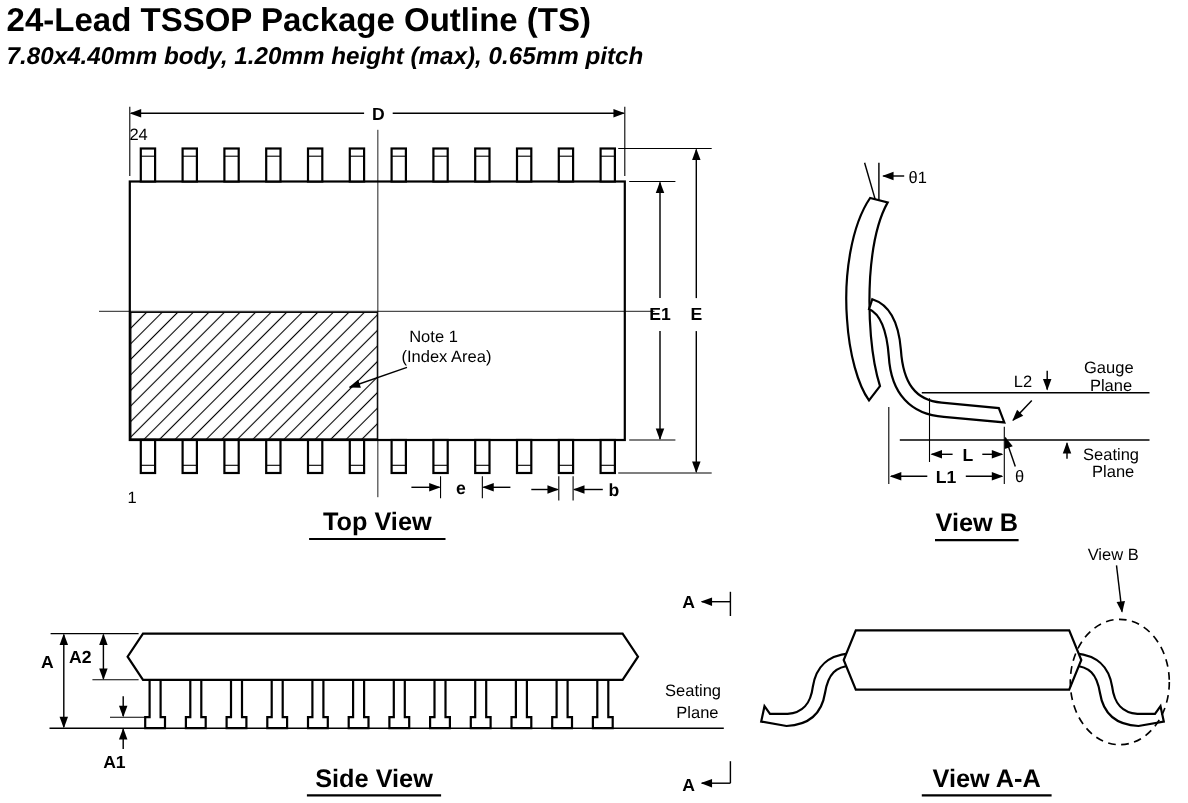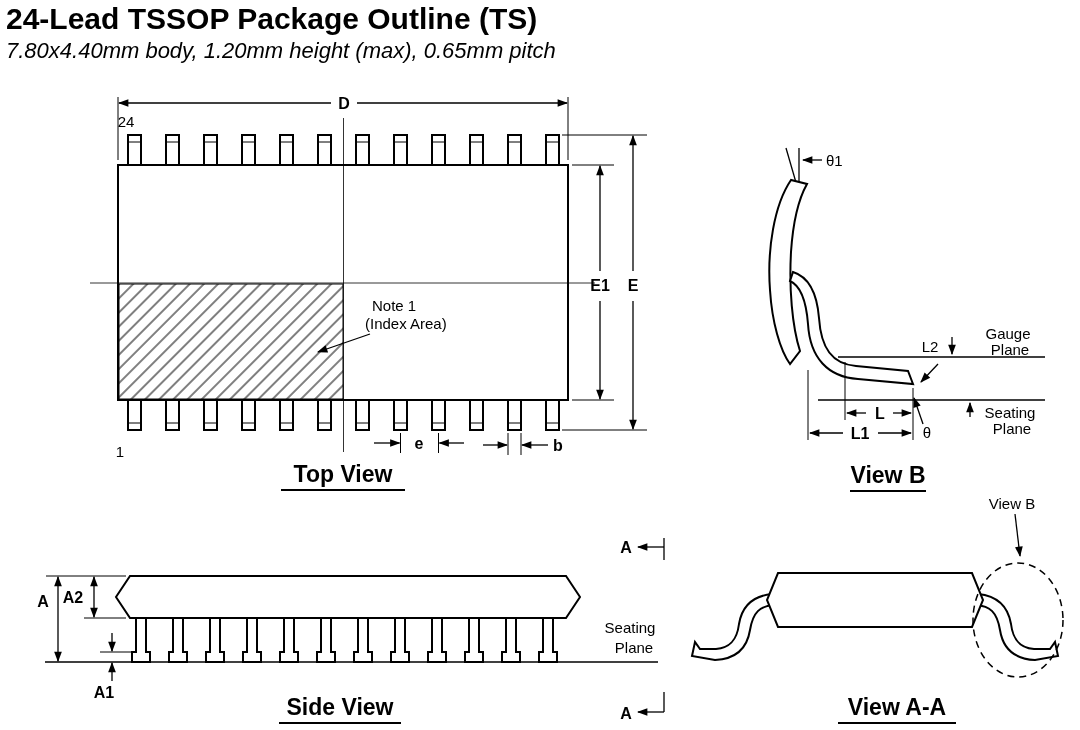--- a/index.html
+++ b/index.html
@@ -1,19 +1,19 @@
 <!DOCTYPE html>
 <html><head>
 <meta charset="utf-8">
 <style>
   html,body{margin:0;padding:0;background:#fff;}
   body{width:1080px;height:730px;position:relative;overflow:hidden;
        font-family:"Liberation Sans",sans-serif;color:#000;}
   .title{position:absolute;left:6px;top:2px;font-size:30px;font-weight:bold;}
-  .subtitle{position:absolute;left:6px;top:38px;font-size:22px;font-weight:normal;font-style:italic;}
+  .subtitle{position:absolute;left:6px;top:38px;font-size:22px;font-weight:bold;font-style:italic;}
   svg{position:absolute;left:0;top:0;}
   .shape{fill:#fff;stroke:#000;stroke-width:2;}
   .thin{stroke:#000;stroke-width:1;fill:none;}
   .dim{stroke:#000;stroke-width:1.3;fill:none;}
   .cline{stroke:#000;stroke-width:0.8;fill:none;}
   .ul{stroke:#000;stroke-width:2;}
   .dash{fill:none;stroke:#000;stroke-width:1.5;stroke-dasharray:7 5;}
   text{fill:#000;font-family:"Liberation Sans",sans-serif;}
   .dimtext{font-size:16px;font-weight:bold;}
   .anntext{font-size:15px;}

